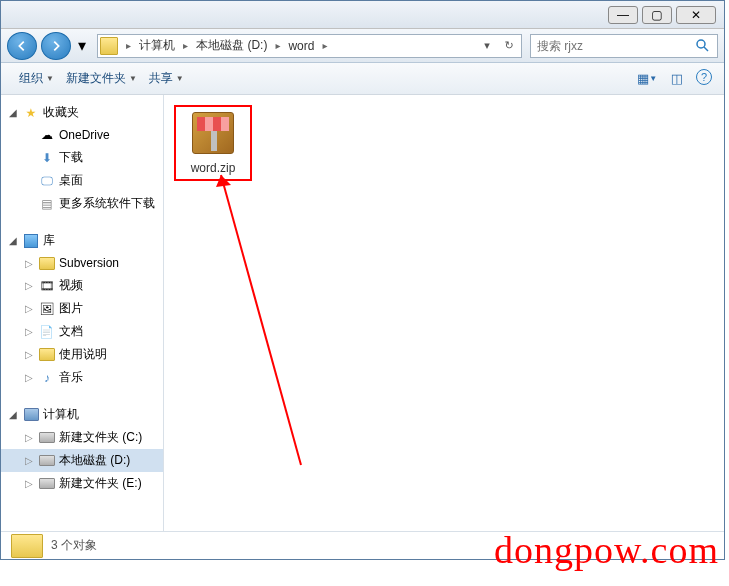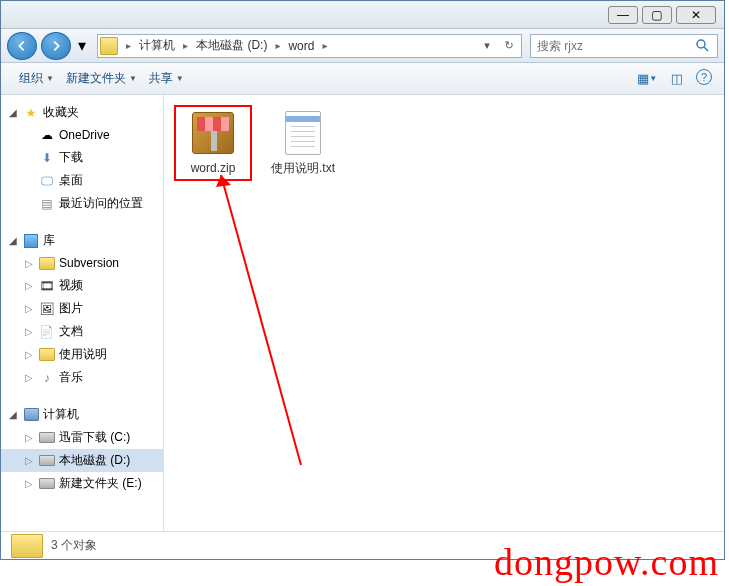--- a/index.html
+++ b/index.html
@@ -61,21 +61,21 @@
     
     .txt-icon { width: 36px; height: 44px; background: #fff; border: 1px solid #b0b0b0; border-radius: 2px; position: relative; }
     .txt-icon::before { content: ""; position: absolute; top: 4px; left: 0; right: 0; height: 6px; background: #88b0e0; }
     .txt-icon::after { content: ""; position: absolute; top: 14px; left: 5px; right: 5px; height: 24px; background: repeating-linear-gradient(#ccc 0 1px, transparent 1px 5px); }
     
     .statusbar { height: 28px; border-top: 1px solid #d8e0e8; display: flex; align-items: center; padding: 0 10px; font-size: 12px; color: #555; gap: 8px; }
     .sb-icon { width: 32px; height: 24px; background: linear-gradient(#ffe890, #e8c850); border: 1px solid #c8a830; border-radius: 1px; }
     
     .arrow-annotation { position: absolute; top: 70px; left: 47px; width: 100px; height: 310px; pointer-events: none; }
     
-    .watermark { position: absolute; bottom: 2px; right: 10px; font-family: Georgia, serif; font-size: 38px; color: #ff0000; font-weight: normal; letter-spacing: 1px; }
+    .watermark { position: absolute; bottom: 14px; right: 10px; font-family: Georgia, serif; font-size: 38px; color: #ff0000; font-weight: normal; letter-spacing: 1px; }
     
     .star { color: #f0c030; }
     .folder-ico { width: 16px; height: 13px; background: linear-gradient(#ffe890, #e8c850); border: 1px solid #c8a830; border-radius: 1px; display: inline-block; }
     .drive-ico { width: 16px; height: 11px; background: linear-gradient(#e0e0e0, #b0b0b0); border: 1px solid #888; border-radius: 1px; display: inline-block; }
     .lib-ico { width: 14px; height: 14px; background: linear-gradient(#88c8f8, #4898d8); border: 1px solid #3878b8; display: inline-block; }
     .pc-ico { width: 15px; height: 13px; background: linear-gradient(#a8c8e8, #6898c8); border: 1px solid #5878a8; border-radius: 1px; display: inline-block; }
   </style>
 </head>
 <body>
 
@@ -165,21 +165,21 @@
             <span>下载</span>
           </div>
         <div class="tree-item">
             <span class="arrow"></span>
             <span class="ico" style="color:#4a8ac8">🖵</span>
             <span>桌面</span>
           </div>
         <div class="tree-item">
             <span class="arrow"></span>
             <span class="ico" style="color:#888">▤</span>
-            <span>最近访问的位置</span>
+            <span>更多系统软件下载</span>
           </div>
       </div>
 
       <div class="tree-group">
         <div class="tree-header">
           <span class="arrow">◢</span>
           <span class="ico">
               <span class="lib-ico"></span>
             </span>
           <span>库</span>
@@ -226,21 +226,21 @@
           <span class="ico">
               <span class="pc-ico"></span>
             </span>
           <span>计算机</span>
         </div>
         <div class="tree-item">
             <span class="arrow">▷</span>
             <span class="ico">
               <span class="drive-ico"></span>
             </span>
-            <span>迅雷下载 (C:)</span>
+            <span>新建文件夹 (C:)</span>
           </div>
         <div class="tree-item selected">
             <span class="arrow">▷</span>
             <span class="ico">
               <span class="drive-ico"></span>
             </span>
             <span>本地磁盘 (D:)</span>
           </div>
         <div class="tree-item">
             <span class="arrow">▷</span>
@@ -253,26 +253,20 @@
 
     </div>
 
     <div class="content">
       <div class="file-item highlighted">
         <div class="file-icon">
             <div class="zip-icon"></div>
           </div>
         <div class="file-label">word.zip</div>
       </div>
-      <div class="file-item">
-        <div class="file-icon">
-            <div class="txt-icon"></div>
-          </div>
-        <div class="file-label">使用说明.txt</div>
-      </div>
 
       <svg class="arrow-annotation" viewBox="0 0 100 310">
         <line x1="10" y1="10" x2="90" y2="300" stroke="#ff0000" stroke-width="2"></line>
         <polygon points="10,10 20,20 5,22" fill="#ff0000"></polygon>
       </svg>
     </div>
   </div>
 
   <div class="statusbar">
     <span class="sb-icon"></span>

